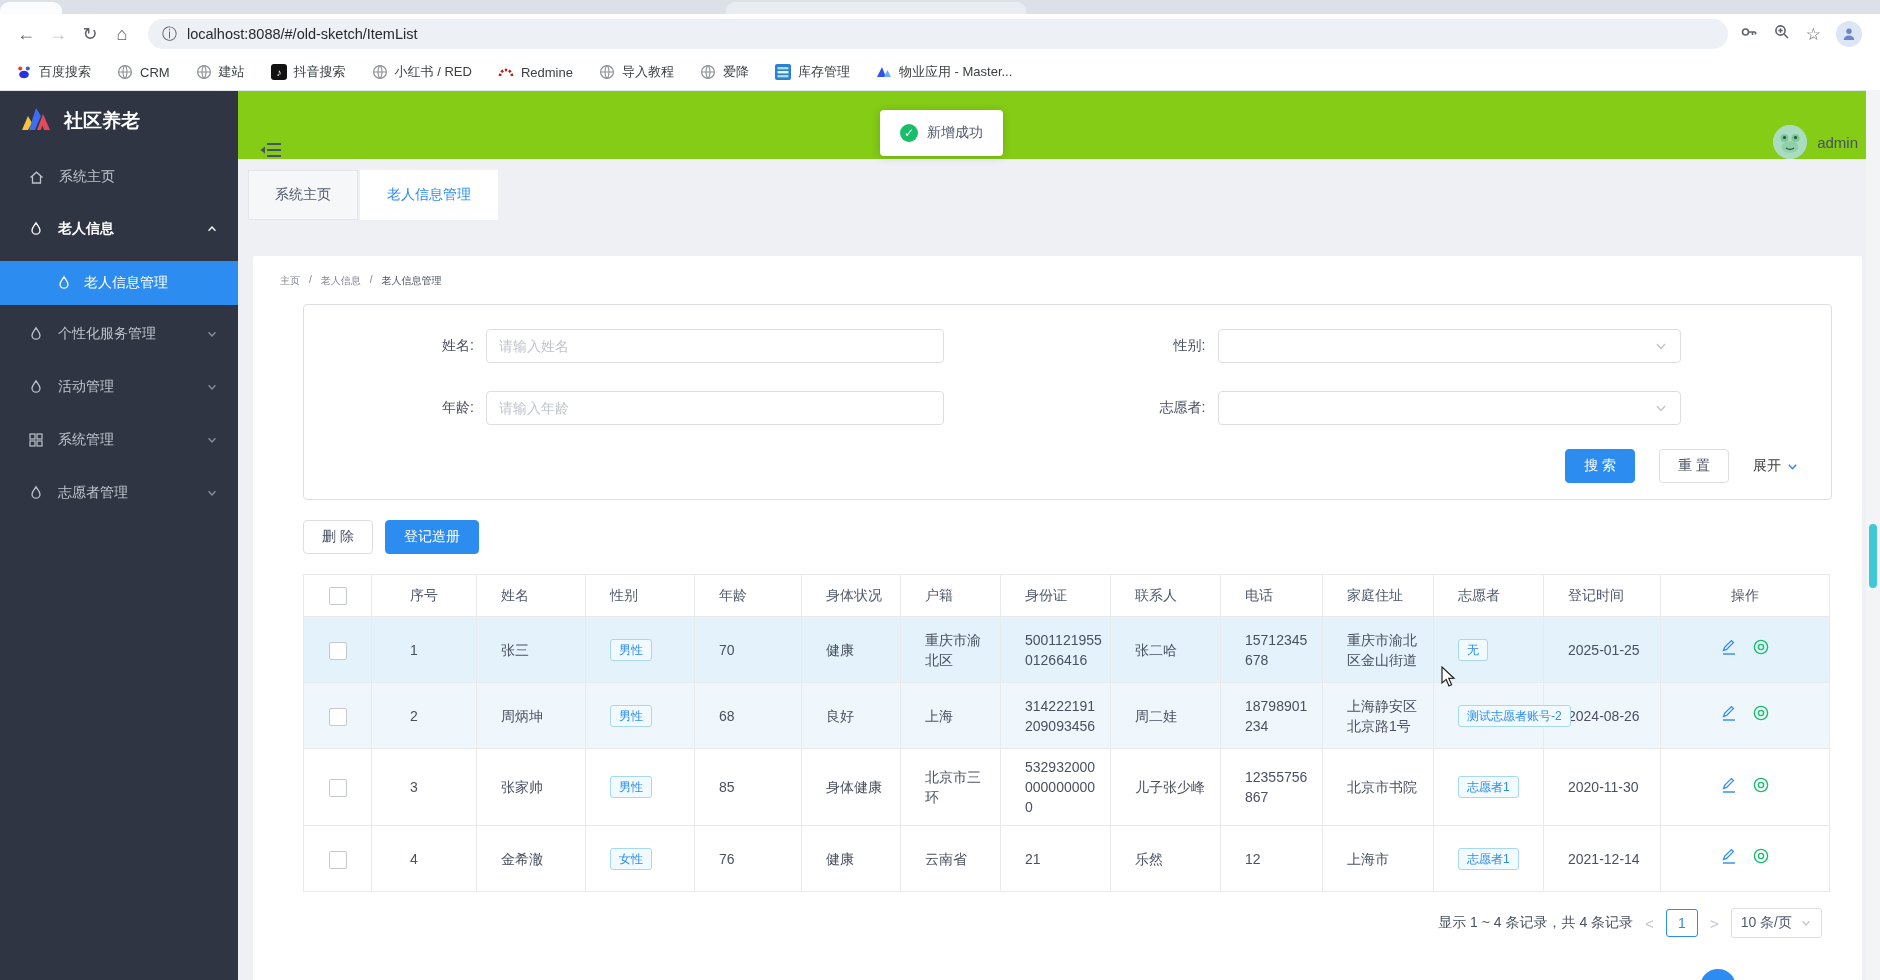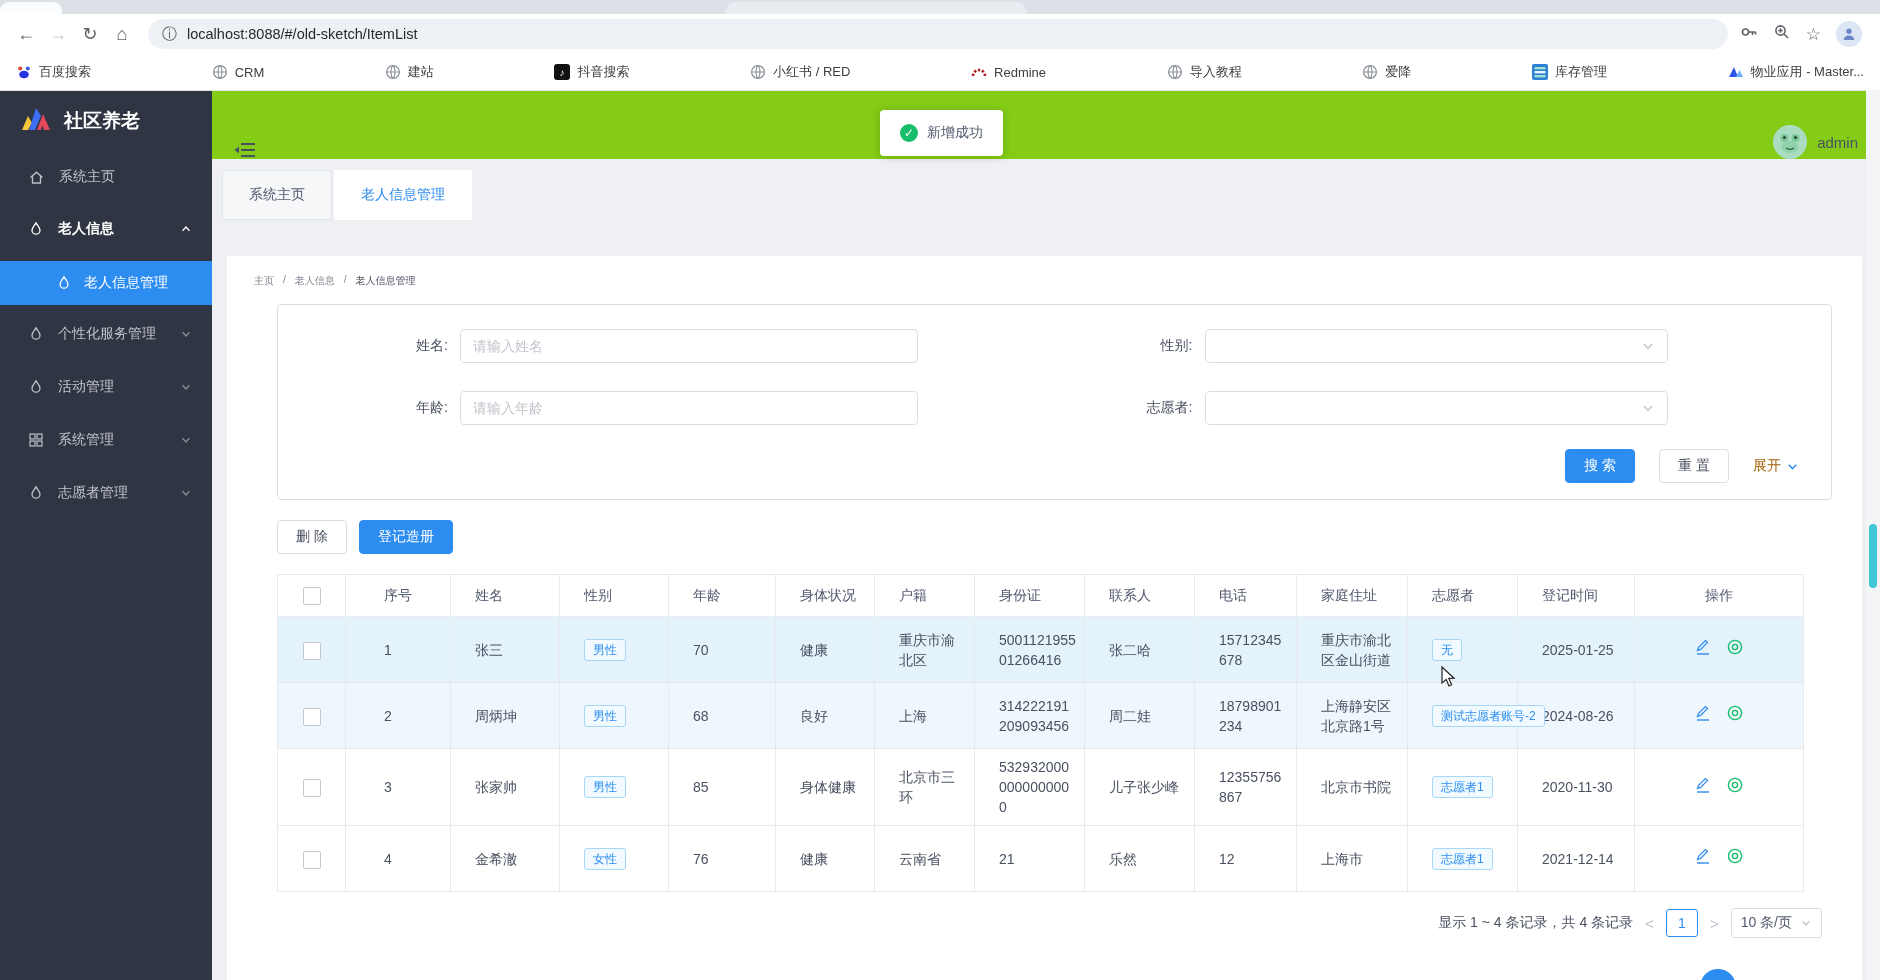--- a/index.html
+++ b/index.html
@@ -8,26 +8,26 @@
   
   .tabstrip{height:14px;background:#dce1e7;position:relative;}
   .tab-ghost1{position:absolute;left:0;bottom:0;width:62px;height:12px;background:#fbfcfd;border-radius:9px 9px 0 0;}
   .tab-ghost2{position:absolute;left:726px;bottom:0;width:300px;height:12px;background:#e9edf2;border-radius:9px 9px 0 0;}
   .btoolbar{height:40px;background:#fff;display:flex;align-items:center;padding:0 10px;}
   .nav-btn{width:32px;height:32px;display:flex;align-items:center;justify-content:center;font-size:18px;color:#5f6368;}
   .nav-btn.disabled{color:#c3c7cb;}
   .urlbar{flex:1;height:30px;margin:0 10px;background:#edf0f4;border-radius:15px;display:flex;align-items:center;gap:10px;padding:0 14px;font-size:14.5px;color:#27292d;}
   .url-right{display:flex;align-items:center;gap:15px;margin:0 8px 0 2px;color:#5f6368;}
   .profile-dot{width:26px;height:26px;border-radius:50%;background:#dde6f5;display:flex;align-items:center;justify-content:center;}
-  .bookmarks{height:36px;background:#fff;display:flex;align-items:center;gap:26px;padding:0 16px;font-size:13px;color:#3c4043;justify-content:space-between;}
+  .bookmarks{height:36px;background:#fff;display:flex;align-items:center;gap:26px;padding:0 16px;font-size:13px;color:#3c4043;}
   .bm{display:flex;align-items:center;gap:7px;}
   .bm-ico{width:16px;height:16px;display:inline-flex;align-items:center;justify-content:center;}
   
   .app{display:flex;height:890px;border-top:1px solid #e4e6e9;}
-  .sidebar{width:212px;flex-shrink:0;background:#2f3542;color:#bfc3cc;}
+  .sidebar{width:238px;flex-shrink:0;background:#2f3542;color:#bfc3cc;}
   .logo{height:60px;display:flex;align-items:center;gap:10px;padding-left:20px;color:#fff;font-size:19px;font-weight:bold;}
   .nav-item{height:52px;display:flex;align-items:center;gap:14px;padding-left:28px;font-size:14px;position:relative;cursor:pointer;}
   .nav-item.grp{height:53px;}
   .nav-item.parent-on{color:#fff;font-weight:bold;}
   .nav-item .chev{position:absolute;right:20px;display:flex;}
   .sub-item{height:44px;margin:6px 0 2px;display:flex;align-items:center;gap:12px;padding-left:56px;font-size:14px;cursor:pointer;}
   .sub-item.active{background:#2d8cf0;color:#fff;}
   .main{flex:1;min-width:0;display:flex;flex-direction:column;background:#eef0f4;}
   .main-header{height:68px;background:#84cc16;display:flex;align-items:flex-end;padding:0 22px;border-bottom:1px solid #f0f1f3;}
   .fold{color:#495060;display:flex;}
@@ -43,21 +43,21 @@
   .filter-panel{border:1px solid #dcdee2;border-radius:4px;margin-left:23px;padding:24px 32px 16px;}
   .f-row{display:flex;margin-bottom:28px;}
   .f-col{width:50%;display:flex;align-items:center;}
   .f-label{width:150px;text-align:right;padding-right:12px;font-size:14px;color:#495060;box-sizing:border-box;}
   .f-input{width:458px;height:34px;border:1px solid #dcdee2;border-radius:4px;padding:0 12px;font-size:14px;color:#495060;outline:none;box-sizing:border-box;}
   .f-input::placeholder{color:#c0c4cc;}
   .f-select{width:463px;height:34px;border:1px solid #dcdee2;border-radius:4px;display:flex;align-items:center;justify-content:flex-end;padding:0 12px;box-sizing:border-box;background:#fff;cursor:pointer;}
   .f-actions{display:flex;justify-content:flex-end;align-items:center;gap:24px;margin-top:24px;}
   .btn{height:34px;border-radius:4px;font-size:14px;display:inline-flex;align-items:center;justify-content:center;padding:0 18px;border:1px solid #dcdee2;background:#fff;color:#495060;cursor:pointer;}
   .btn.primary{background:#2d8cf0;border-color:#2d8cf0;color:#fff;}
-  .link-expand{color:#a16207;font-size:14px;display:flex;align-items:center;gap:5px;cursor:pointer;}
+  .link-expand{color:#404040;font-size:14px;display:flex;align-items:center;gap:5px;cursor:pointer;}
   .toolbar-btns{margin:20px 0 20px 23px;display:flex;gap:12px;}
   
   table{border-collapse:collapse;table-layout:fixed;width:1526px;margin-left:23px;font-size:14px;color:#495060;}
   th,td{border:1px solid #e8eaec;text-align:left;}
   th{height:41px;padding:0 8px 0 24px;font-weight:500;color:#515a6e;background:#fff;}
   td{height:66px;padding:8px 8px 8px 24px;word-break:break-all;line-height:20px;box-sizing:border-box;}
   th.c-check,td.c-check{text-align:center;padding:0;}
   th.c-seq,td.c-seq{padding-left:38px;}
   th.c-act,td.c-act{text-align:center;padding:0;}
   tr.r0 td{background:#e4f2fc;}

